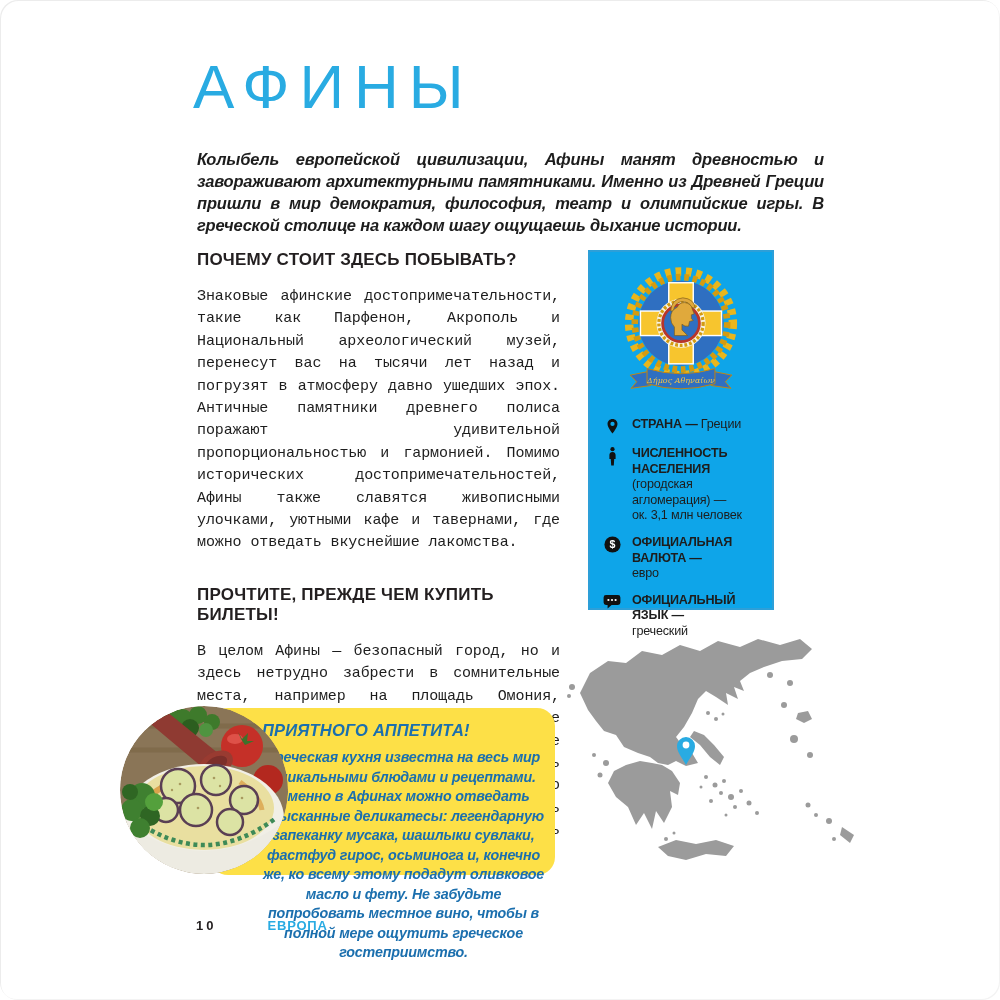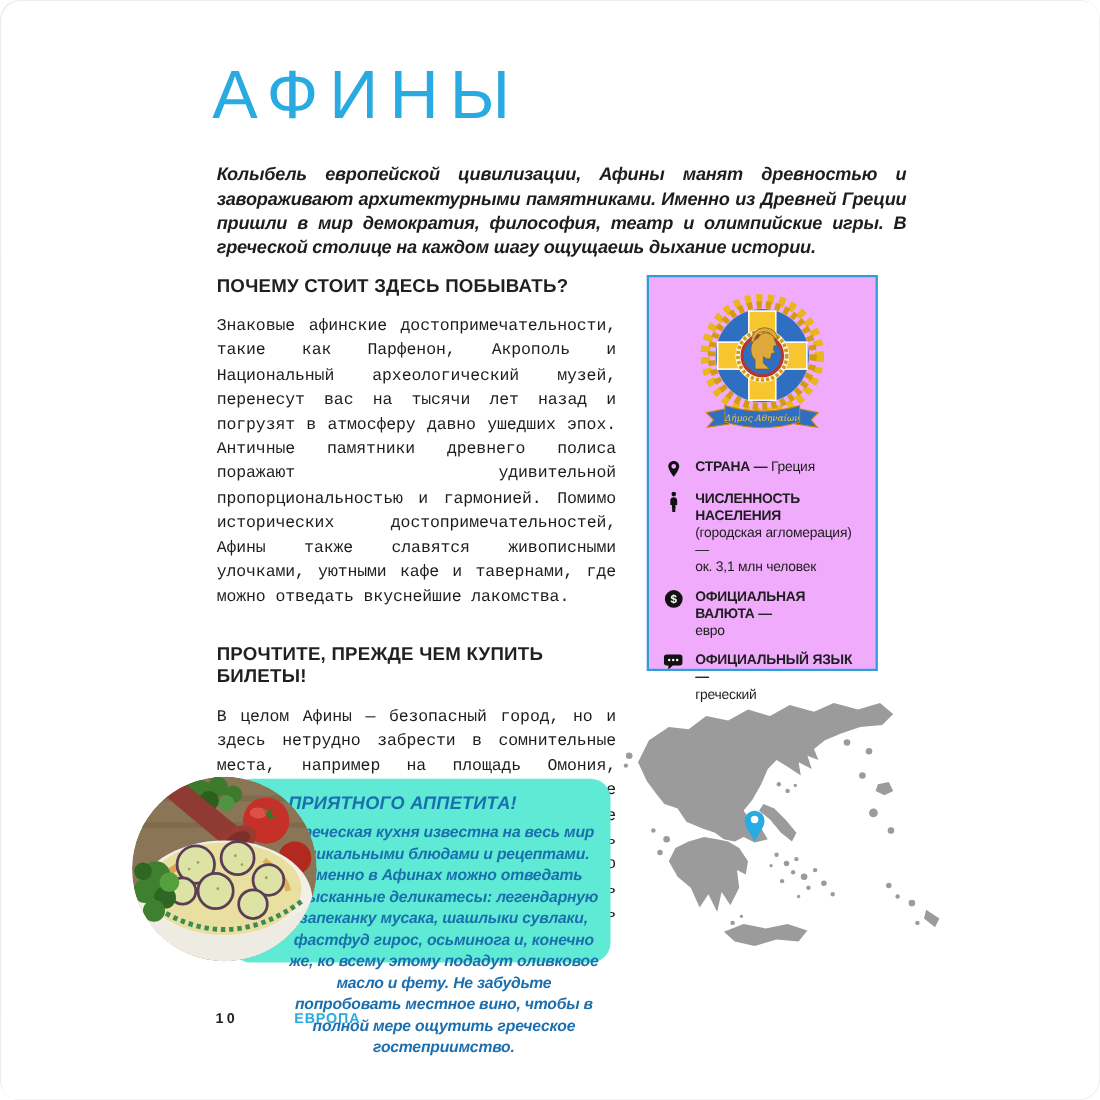--- a/index.html
+++ b/index.html
@@ -22,34 +22,34 @@
   .sec-heading{
     font-size:17px;font-weight:700;letter-spacing:0.2px;color:#231F20;margin:0 0 16px 0;
   }
   .sec-body{
     font-size:15px;line-height:22.4px;letter-spacing:-0.1px;
     text-align:justify;color:#1d1d1d;margin:0 0 30px 0;font-family:Liberation Mono, monospace;
   }
   .sec-body + .sec-heading{margin-top:18px;}
   
   .infobox{
-    position:absolute;left:588px;top:250px;width:210px;height:360px;
-    border:2px solid #2D9FD8;box-sizing:border-box;background:#f0abfc;
+    position:absolute;left:588px;top:250px;width:186px;height:360px;
+    border:2px solid #2D9FD8;box-sizing:border-box;background:#0ea5e9;
   }
   .emblem-wrap{width:100%;display:flex;justify-content:center;margin-top:12px;}
   .fact-list{padding:8px 12px 0 13px;}
   .fact{display:flex;gap:11px;margin-bottom:11px;}
   .fact-icon{flex:0 0 18px;display:flex;justify-content:center;padding-top:1px;}
   .fact-text{font-size:12.6px;line-height:15.6px;letter-spacing:-0.2px;color:#1d1d1d;}
   .fact-text b{font-weight:700;}
   .fact-text sup{font-size:9px;}
   
   .foodbox{
     position:absolute;left:210px;top:708px;width:345px;height:167px;
-    background:#5eead4;border-radius:18px;box-sizing:border-box;
+    background:#fde047;border-radius:18px;box-sizing:border-box;
   }
   .foodbox-inner{padding:13px 10px 0 52px;}
   .food-heading{
     font-size:16.5px;font-weight:700;font-style:italic;color:#1B6FAE;
     margin:0 0 8px 0;letter-spacing:0.2px;
   }
   .food-body{
     font-size:14.3px;line-height:19.5px;font-style:italic;font-weight:600;
     color:#1B6FAE;text-align:center;letter-spacing:-0.2px;margin:0;
   }
@@ -105,21 +105,21 @@
     </div>
 
     <div class="fact-list">
 
       <div class="fact">
         <span class="fact-icon">
           <svg width="15" height="17" viewBox="0 0 16 17">
               <path d="M8 0.5 C4.9 0.5 2.7 2.8 2.7 5.8 c0 3.6 5.3 10.2 5.3 10.2 s5.3-6.6 5.3-10.2 C13.3 2.8 11.1 0.5 8 0.5 Z M8 8 a2.3 2.3 0 1 1 0-4.6 a2.3 2.3 0 0 1 0 4.6 Z" fill="#111" fill-rule="evenodd"></path>
             </svg>
         </span>
-        <span class="fact-text"><b>СТРАНА —</b><span> Греция</span></span>
+        <span class="fact-text"><b>СТРАНА —</b><span> Греции</span></span>
       </div>
 
       <div class="fact">
         <span class="fact-icon">
           <svg width="9" height="19" viewBox="0 0 9 19">
               <circle cx="4.5" cy="2.2" r="2.1" fill="#111"></circle>
               <path d="M4.5 5 C2.2 5 1.4 6.3 1.4 8.2 L1.4 12 L2.8 12 L3.2 18.5 L5.8 18.5 L6.2 12 L7.6 12 L7.6 8.2 C7.6 6.3 6.8 5 4.5 5 Z" fill="#111"></path>
             </svg>
         </span>
         <span class="fact-text">

